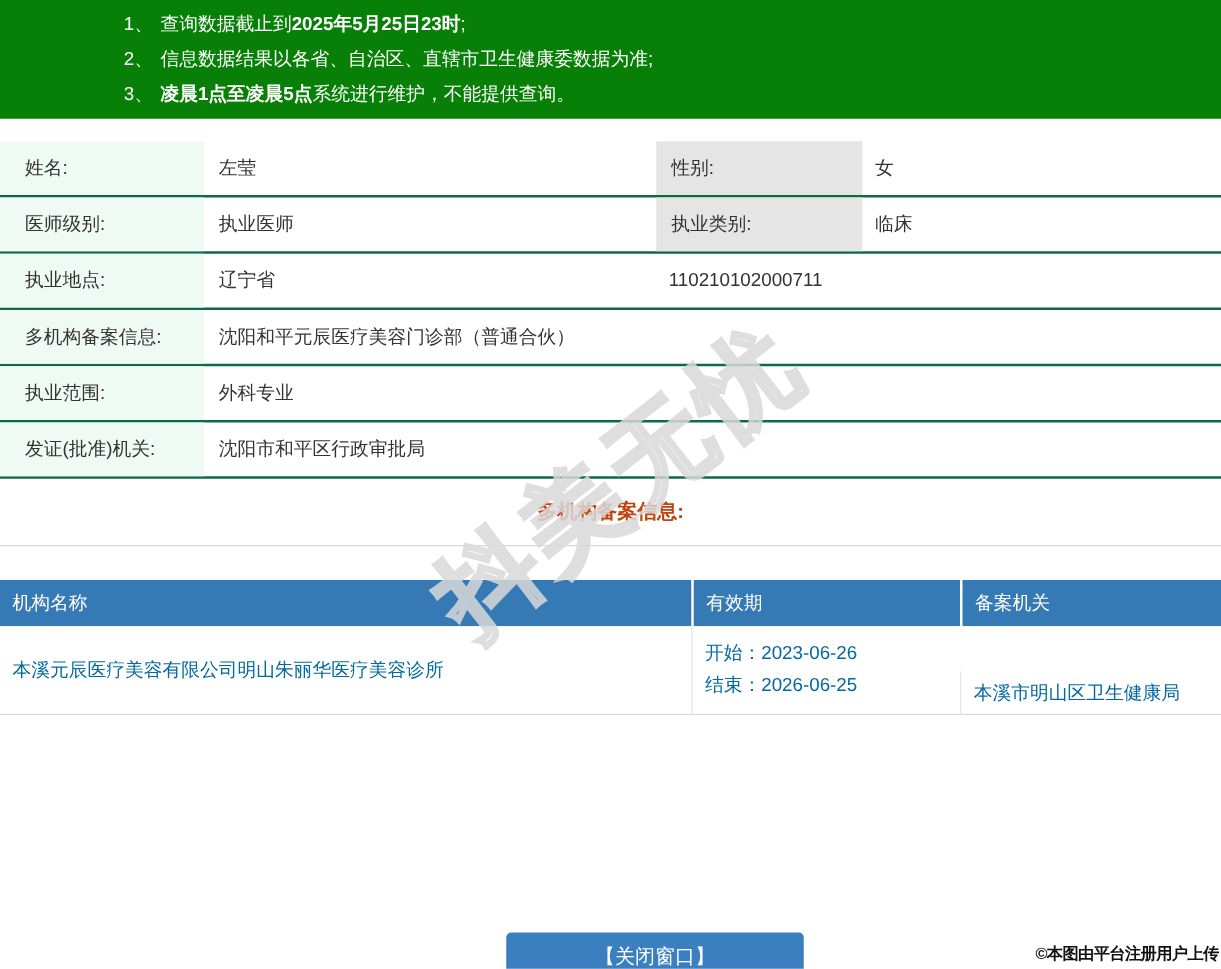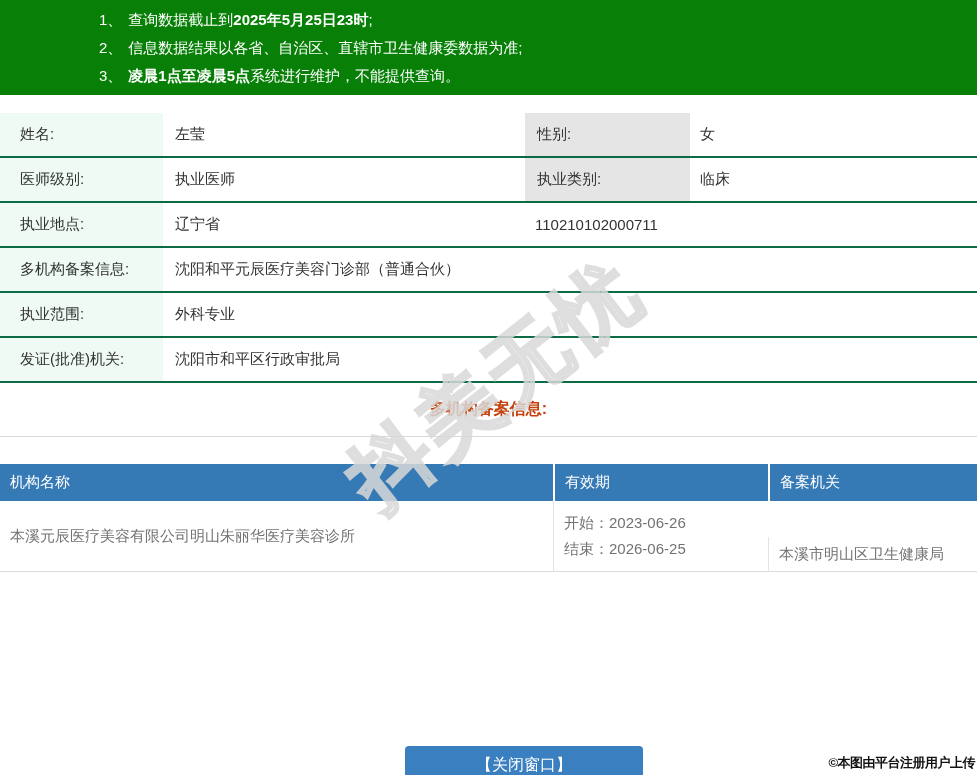--- a/index.html
+++ b/index.html
@@ -78,21 +78,21 @@
     padding-left: 10px;
   }
   .hc1 { width: 553px; }
   .hc2 { width: 215px; border-left: 2px solid #ffffff; }
   .hc3 { width: 209px; border-left: 2px solid #ffffff; }
   .filing-row {
     display: flex;
     height: 71px;
     border-bottom: 1px solid #dcdcdc;
     font-size: 15px;
-    color: #737373;
+    color: #0369a1;
     background: #ffffff;
   }
   .filing-row .dc { display: flex; padding-left: 10px; }
   .dc1 { width: 553px; align-items: center; }
   .dc2 {
     width: 215px; border-left: 1px solid #e3e3e3;
     flex-direction: column; justify-content: center;
     line-height: 26px;
   }
   .dc3 { width: 209px; border-left: 1px solid #e3e3e3; align-items: center; margin-top: 36px; }

